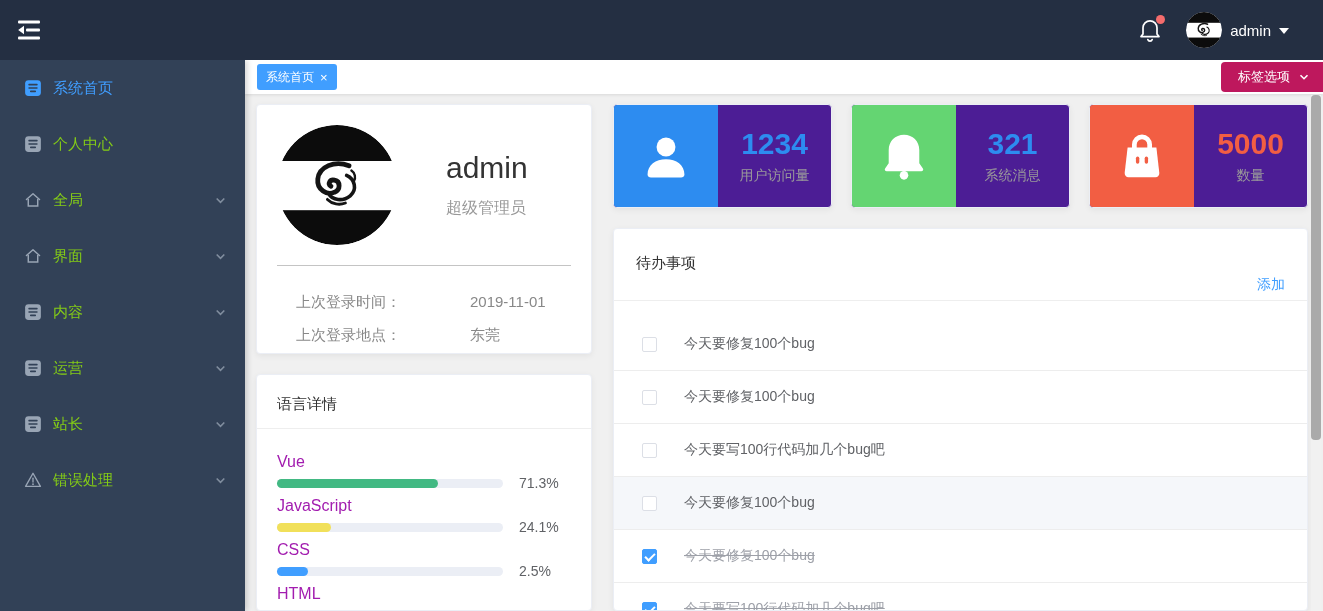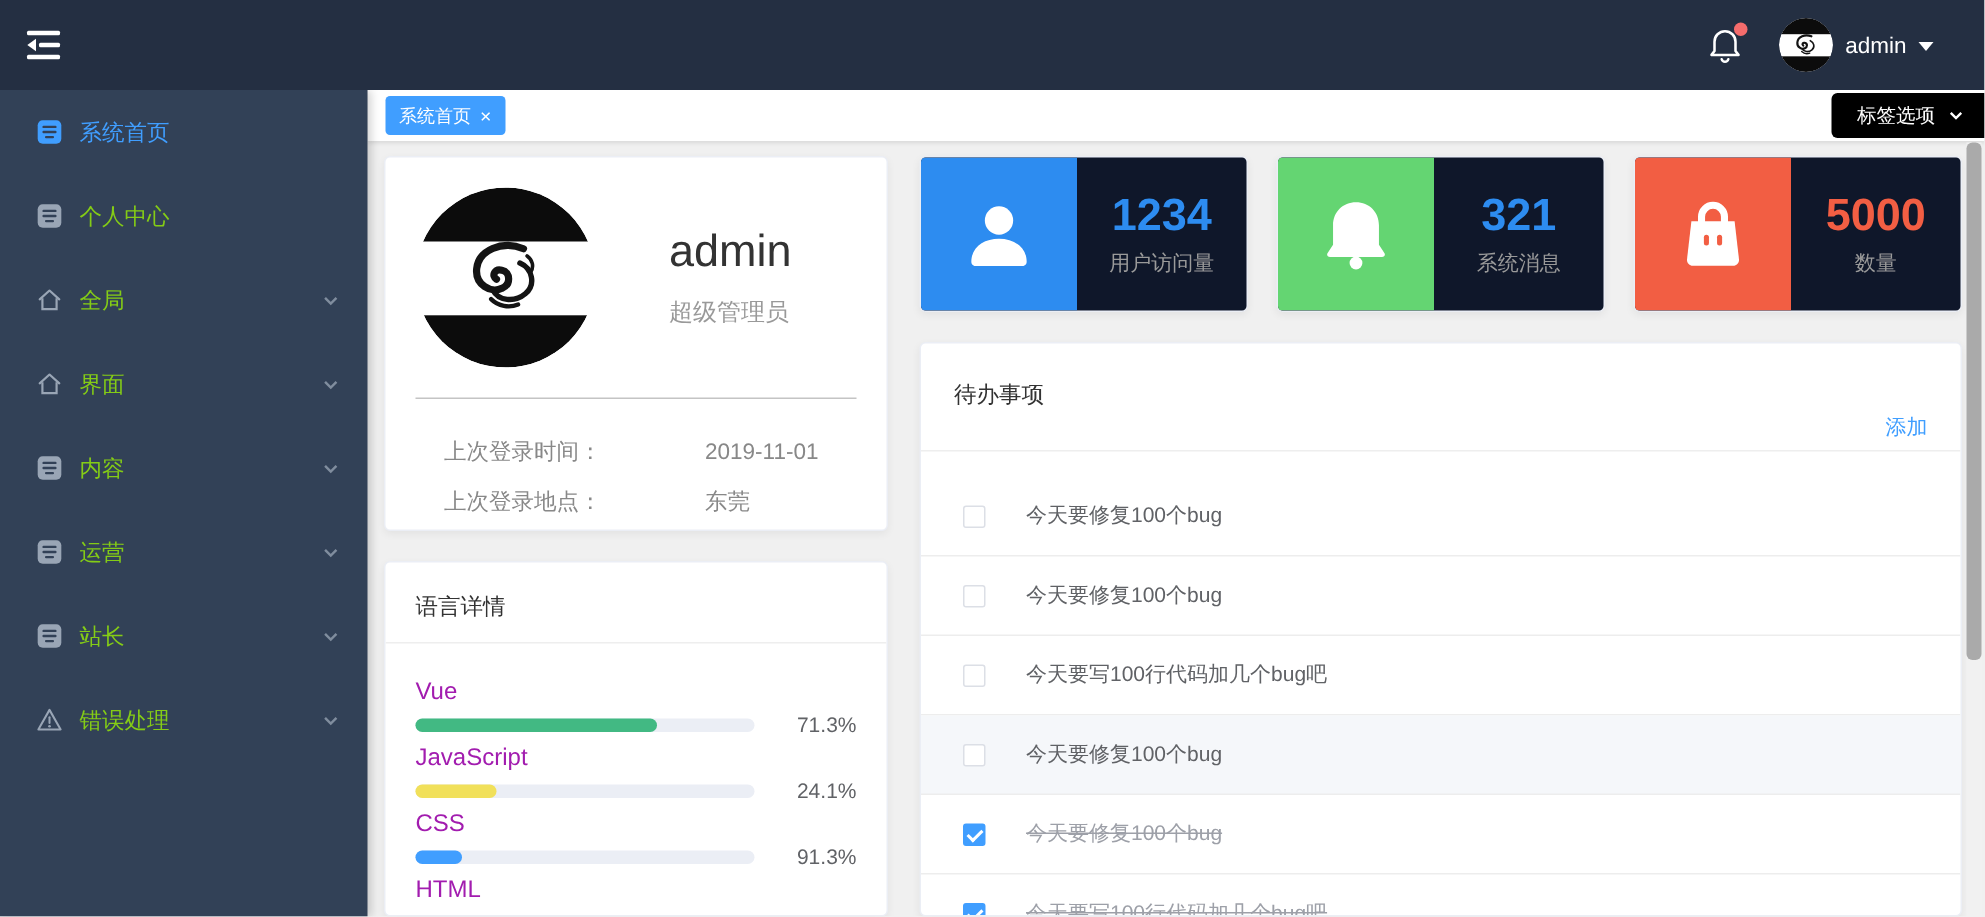--- a/index.html
+++ b/index.html
@@ -27,21 +27,21 @@
   .side-item.active { color:#409eff; }
   .side-item.active .s-icon { color:#409eff; }
   .chev { margin-left:auto; width:13px; height:13px; color:#808d9e; }
   .chev svg { width:13px; height:13px; display:block; }
 
   
   .main { position:absolute; left:245px; top:60px; right:0; bottom:0; background:#f0f0f0; }
   .tabbar { position:relative; height:34px; background:#fff; box-shadow:0 1px 3px rgba(0,0,0,.1); display:flex; align-items:center; padding-left:12px; z-index:10; }
   .tag { background:#409eff; color:#fff; font-size:12px; height:26px; padding:0 9px; border-radius:3px; display:flex; align-items:center; gap:6px; cursor:pointer; }
   .tag-close { font-size:13px; line-height:1; cursor:pointer; }
-  .tags-options { position:absolute; right:0; top:2px; height:30px; background:#000000; color:#fff; font-size:13px; display:flex; align-items:center; gap:8px; padding:0 13px 0 17px; border-radius:4px 0 0 4px; cursor:pointer; }
+  .tags-options { position:absolute; right:0; top:2px; height:30px; background:#be185d; color:#fff; font-size:13px; display:flex; align-items:center; gap:8px; padding:0 13px 0 17px; border-radius:4px 0 0 4px; cursor:pointer; }
   .tags-options svg { width:12px; height:12px; }
 
   .content { position:absolute; top:34px; left:0; right:0; bottom:0; overflow:hidden; padding:10px 0 0 11px; display:flex; gap:21px; }
   .left-col { width:336px; flex:none; display:flex; flex-direction:column; gap:20px; }
   .right-col { width:695px; flex:none; display:flex; flex-direction:column; gap:20px; }
   .card { background:#fff; border-radius:4px; border:1px solid #ebeef5; box-shadow:0 2px 6px rgba(0,0,0,.06); }
 
   
   .profile-card { height:250px; padding:20px; flex:none; }
   .profile-top { display:flex; }
@@ -52,28 +52,28 @@
   .profile-divider { border:none; border-top:1px solid #c4c4c4; margin:20px 0 23px 0; }
   .info-row { display:flex; font-size:15px; color:#888; line-height:25px; margin-bottom:8px;margin-left:19px; }
   .info-label { width:174px; flex:none; }
 
   
   .lang-card { flex:1; overflow:hidden; display:flex; flex-direction:column; }
   .card-head { padding:20px 20px 14px 20px; font-size:15px; color:#333; border-bottom:1px solid #eee; }
   .lang-body { padding:23px 20px 0 20px; }
   .lang-row { margin-bottom:5px; }
   .lang-name { font-size:16px; color:#a21caf; line-height:20px; margin-bottom:3px; }
-  .bar-line { display:flex; align-items:center;text-align:right; }
+  .bar-line { display:flex; align-items:center; }
   .bar-track { flex:1; height:9px; background:#ebeef5; border-radius:5px; position:relative; }
   .bar-fill { height:9px; border-radius:5px; }
   .bar-pct { width:52px; margin-left:16px; font-size:14px; color:#606266; flex:none; }
 
   
   .stats-row { display:flex; gap:19px; height:104px; flex:none; }
-  .stat-card { width:219px; flex:none; display:flex; background:#0f172a; border-radius:4px; overflow:hidden; box-shadow:0 2px 6px rgba(0,0,0,.06); border:1px solid #ebeef5; cursor:pointer;justify-content:flex-end; }
+  .stat-card { width:219px; flex:none; display:flex; background:#4c1d95; border-radius:4px; overflow:hidden; box-shadow:0 2px 6px rgba(0,0,0,.06); border:1px solid #ebeef5; cursor:pointer;justify-content:flex-end; }
   .stat-icon { width:104px; flex:none; display:flex; align-items:center; justify-content:center; }
   .stat-icon svg { width:54px; height:54px; }
   .stat-body { flex:1; display:flex; flex-direction:column; align-items:center; justify-content:center; }
   .stat-value { font-size:30px; font-weight:bold; line-height:32px; }
   .stat-label { font-size:14px; color:#9a9a9a; margin-top:7px; }
 
   
   .todo-card { flex:1; overflow:hidden; display:flex; flex-direction:column; }
   .todo-head { display:flex; align-items:flex-start; justify-content:space-between; padding:25px 22px 0 22px; height:72px; border-bottom:1px solid #eee; flex:none; }
   .todo-title { font-size:15px; color:#333; }
@@ -319,21 +319,21 @@
                   </div>
                 <div class="bar-pct">24.1%</div>
               </div>
             </div>
             <div class="lang-row">
               <div class="lang-name">CSS</div>
               <div class="bar-line">
                 <div class="bar-track" style="background: rgb(235, 238, 245);">
                     <div class="bar-fill" style="width: 13.7%; background: rgb(64, 158, 255);"></div>
                   </div>
-                <div class="bar-pct">91.3%</div>
+                <div class="bar-pct">2.5%</div>
               </div>
             </div>
             <div class="lang-row">
               <div class="lang-name">HTML</div>
               <div class="bar-line">
                 <div class="bar-track" style="background: rgb(235, 238, 245);">
                     <div class="bar-fill" style="width: 5.9%; background: rgb(245, 108, 108);"></div>
                   </div>
                 <div class="bar-pct">5.9%</div>
               </div>

